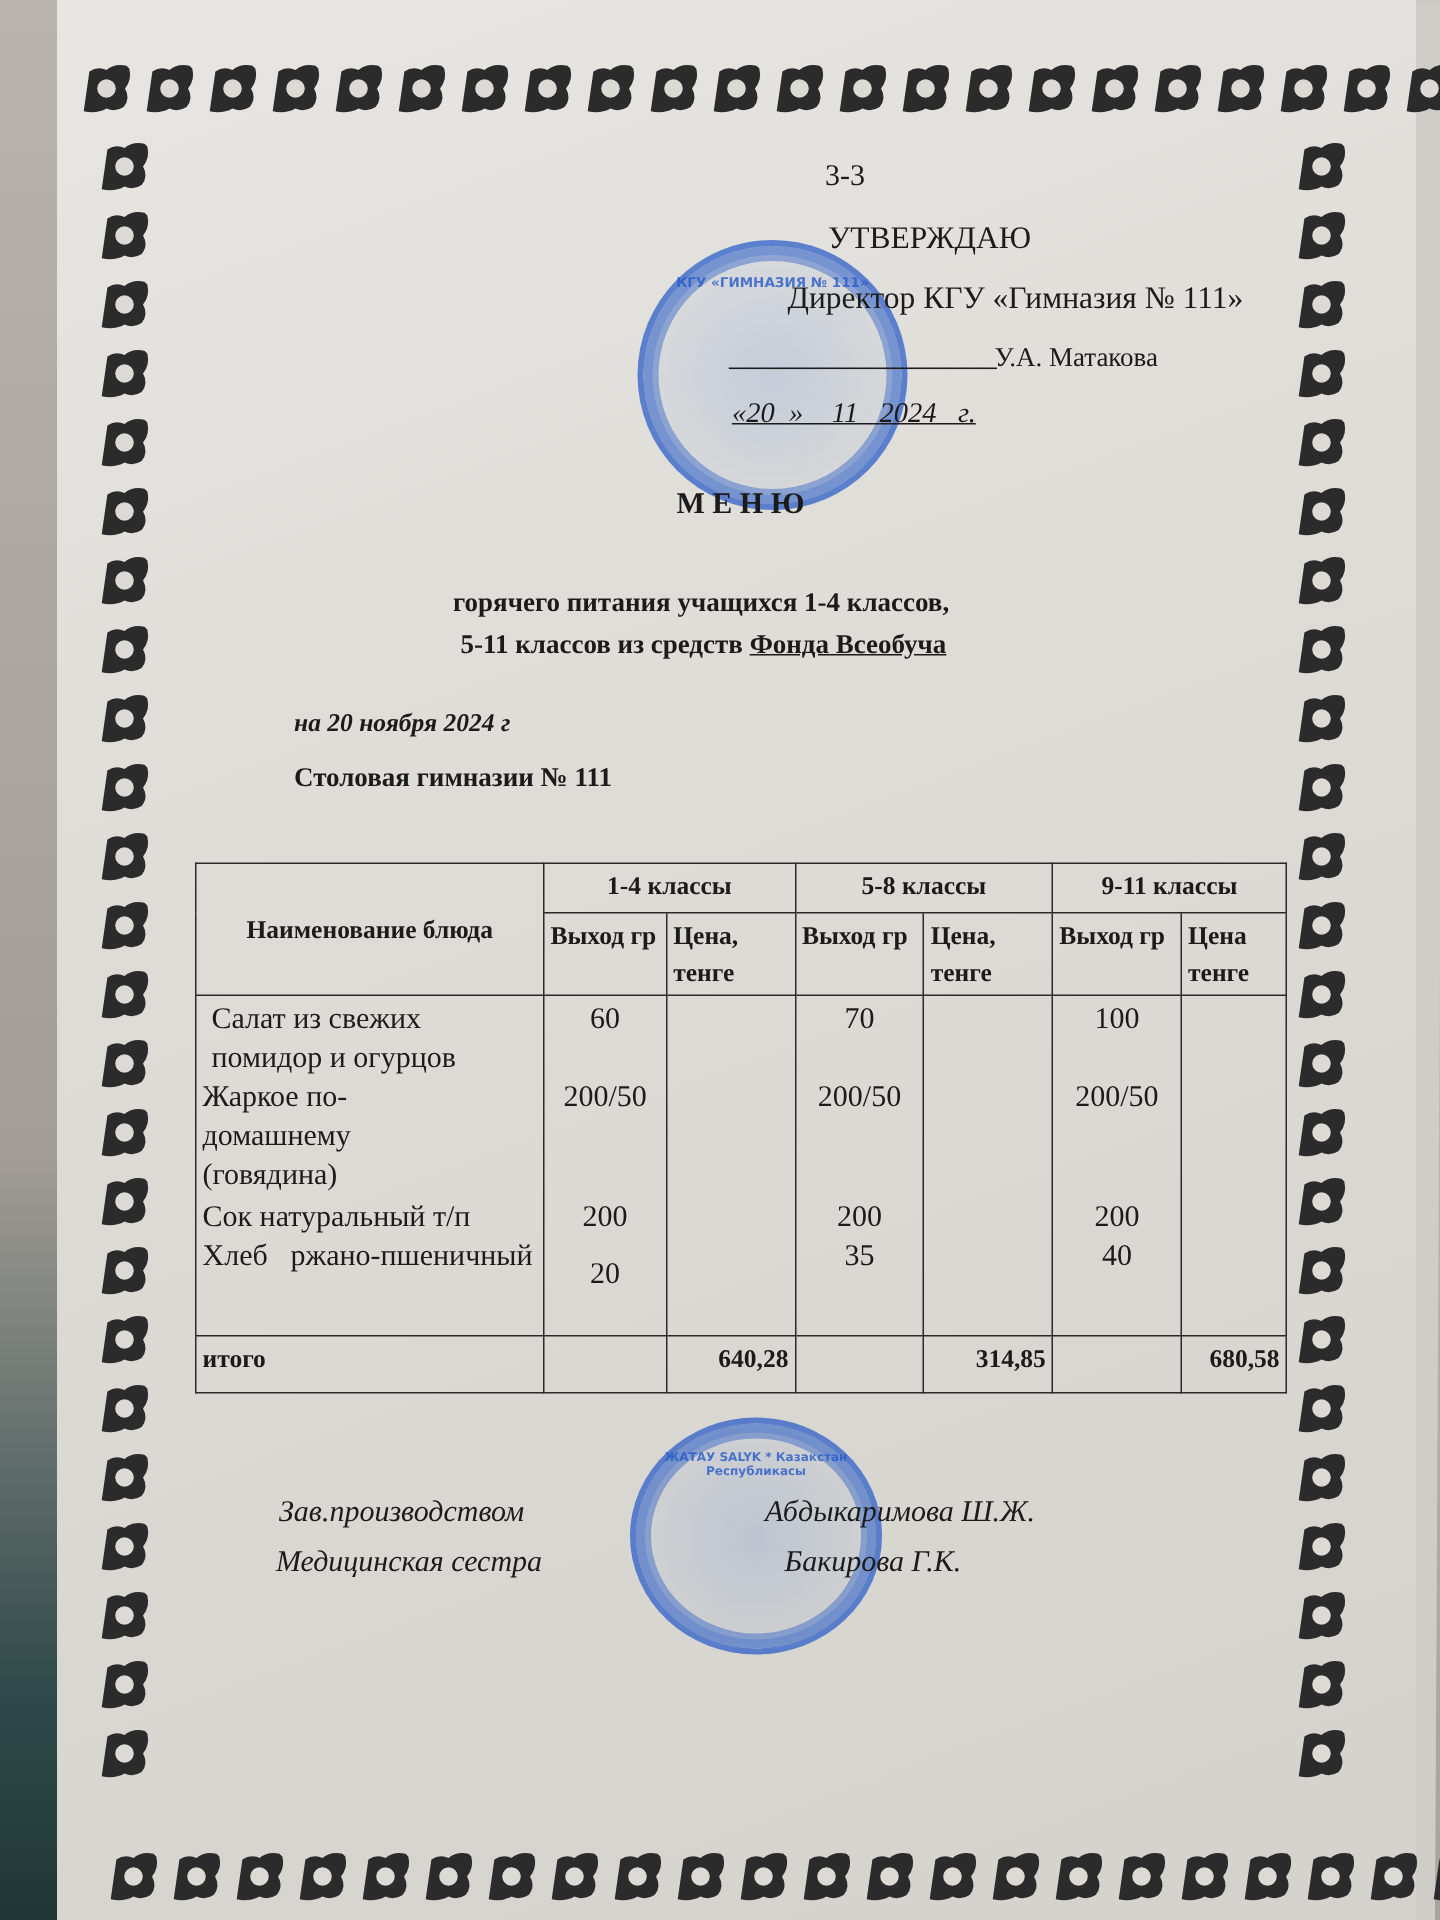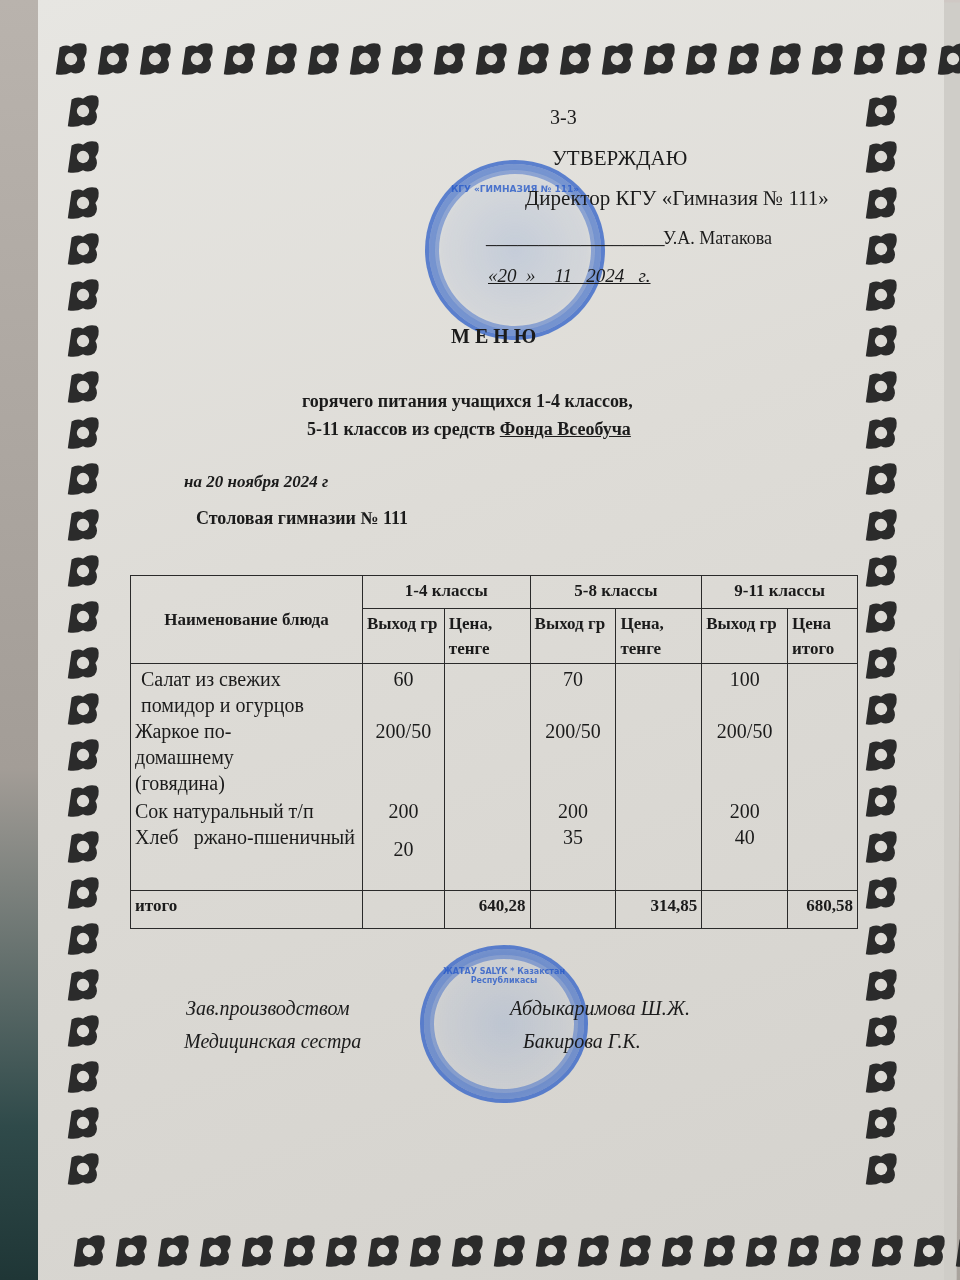--- a/index.html
+++ b/index.html
@@ -613,21 +613,21 @@
 <div class="txt" style="left:525px;top:186px;font-size:21px;">Директор КГУ «Гимназия № 111»</div>
 <div class="txt" style="left:486px;top:224px;font-size:21px;">_________________</div>
 <div class="txt" style="left:663px;top:228px;font-size:18px;">У.А. Матакова</div>
 <div class="txt i u" style="left:488px;top:265px;font-size:19px;white-space:pre;">«20  »    11   2024   г.</div>
 
 <div class="txt b" style="left:451px;top:325px;font-size:20px;">М Е Н Ю</div>
 <div class="txt b" style="left:302px;top:363px;font-size:18px;margin-top:28px;">горячего питания учащихся 1-4 классов,</div>
 <div class="txt b" style="left:307px;top:399px;font-size:18px;margin-top:20px;">
   <span style="white-space:pre;">5-11 классов из средств </span><span class="u">Фонда Всеобуча</span>
 </div>
-<div class="txt b i" style="left:184px;top:472px;font-size:17px;">на 20 ноября 2024 г</div>
+<div class="txt b i" style="left:196px;top:472px;font-size:17px;">на 20 ноября 2024 г</div>
 <div class="txt b" style="left:196px;top:508px;font-size:18px;">Столовая гимназии № 111</div>
 
 <table class="menu">
   <colgroup>
     <col style="width:232px">
       <col style="width:82px">
       <col style="width:86px">
       <col style="width:86px">
       <col style="width:86px">
       <col style="width:86px">
@@ -639,21 +639,21 @@
     <th colspan="2" style="height:28px;margin-top:32px;">1-4 классы</th>
     <th colspan="2">5-8 классы</th>
     <th colspan="2">9-11 классы</th>
   </tr>
   <tr>
     <th style="text-align:left;">Выход гр</th>
     <th style="text-align:left;">Цена, тенге</th>
     <th style="text-align:left;">Выход гр</th>
     <th style="text-align:left;">Цена, тенге</th>
     <th style="text-align:left;">Выход гр</th>
-    <th style="text-align:left;">Цена итого</th>
+    <th style="text-align:left;">Цена тенге</th>
   </tr>
   <tr>
     <td style="font-size:20px;">
       <div style="white-space:normal;padding-left:6px;height:52px;">Салат из свежих помидор и огурцов</div>
       <div style="white-space:normal;height:80px;width:150px;">Жаркое по-домашнему (говядина)</div>
       <div style="height:26px;">Сок натуральный т/п</div>
       <div style="white-space:normal;height:52px;text-align:justify;text-align-last:justify;width:220px;">Хлеб ржано-пшеничный</div>
     </td>
     <td style="text-align:center;font-size:20px;">
       <div style="height:52px;">60</div>

